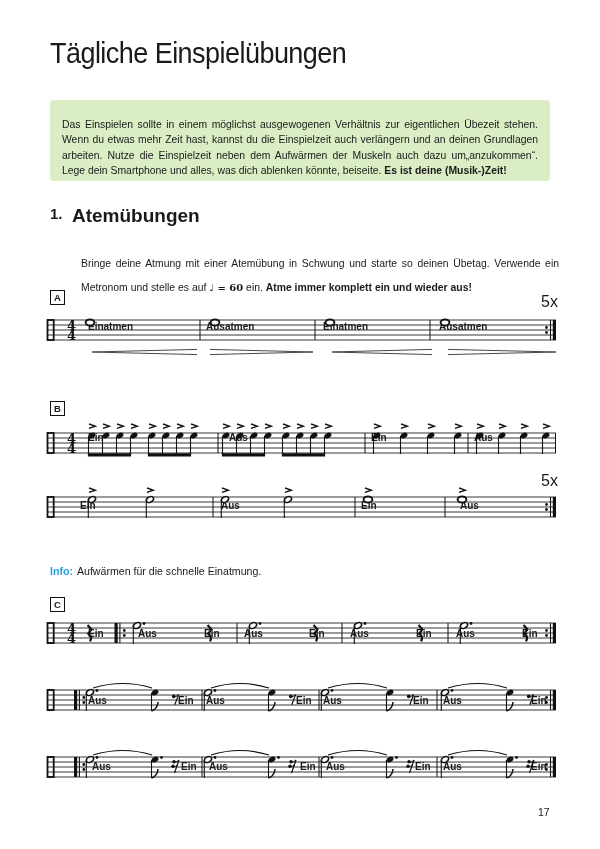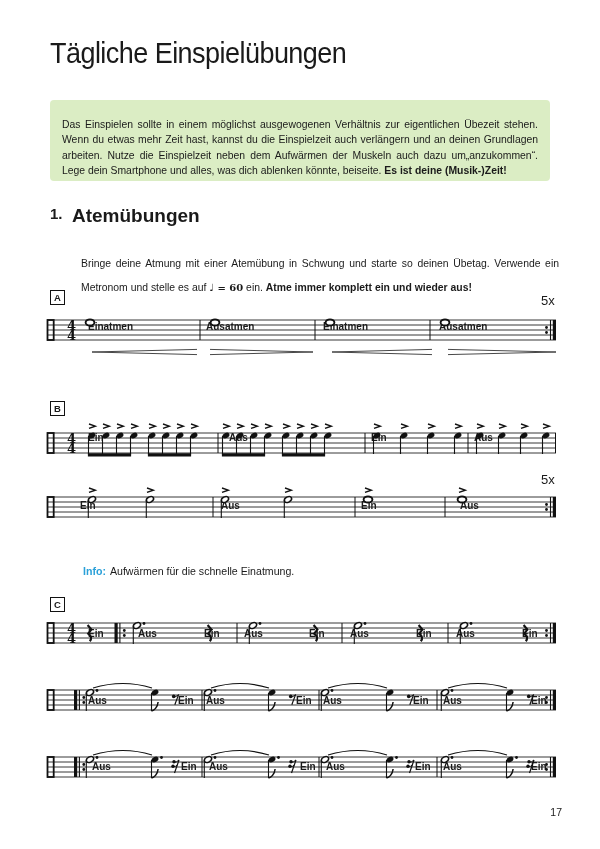--- a/index.html
+++ b/index.html
@@ -11,25 +11,25 @@
              border-radius:4px;box-sizing:border-box;padding:17px 12px;}
   .intro-box p{margin:0;font-size:10.4px;line-height:15.4px;text-align:justify;}
   .sec-num{position:absolute;left:50px;top:205px;font-size:15px;font-weight:700;}
   .sec-title{position:absolute;left:72px;top:205px;font-size:19px;font-weight:700;}
   .sec-body{position:absolute;left:72px;top:243px;width:478px;margin:9px;font-size:10.4px;
             line-height:24px;text-align:justify;}
   .tempo{font-family:"DejaVu Serif",serif;font-weight:700;font-size:10px;}
   .mark-box{position:absolute;width:13px;height:13px;border:1.2px solid #111;display:flex;
             align-items:center;justify-content:center;font-size:9.5px;font-weight:700;background:#fff;}
   .lbl{position:absolute;font-size:10px;font-weight:700;white-space:nowrap;margin-top:29px;}
-  .rep{position:absolute;font-size:13px;font-weight:400;}
+  .rep{position:absolute;font-size:16px;font-weight:400;}
   .info-line{position:absolute;left:50px;top:565px;font-size:10.6px;}
-  .info-label{color:#2aa0d8;font-weight:700;margin-left:33px;}
+  .info-label{color:#2aa0d8;font-weight:700;}
   .info-text{margin-left:4px;}
-  .pageno{position:absolute;left:538px;top:806px;width:24px;text-align:right;font-size:10.5px;}
+  .pageno{position:absolute;left:538px;top:806px;width:24px;font-size:10.5px;}
   .sys{position:absolute;}
   .ts{font-family:"DejaVu Serif",serif;font-weight:700;font-size:13px;text-anchor:middle;fill:#111;}
 </style>
 </head>
 <body>
 
 <div class="page">
 
   <svg width="0" height="0" style="position:absolute">
     <defs>

